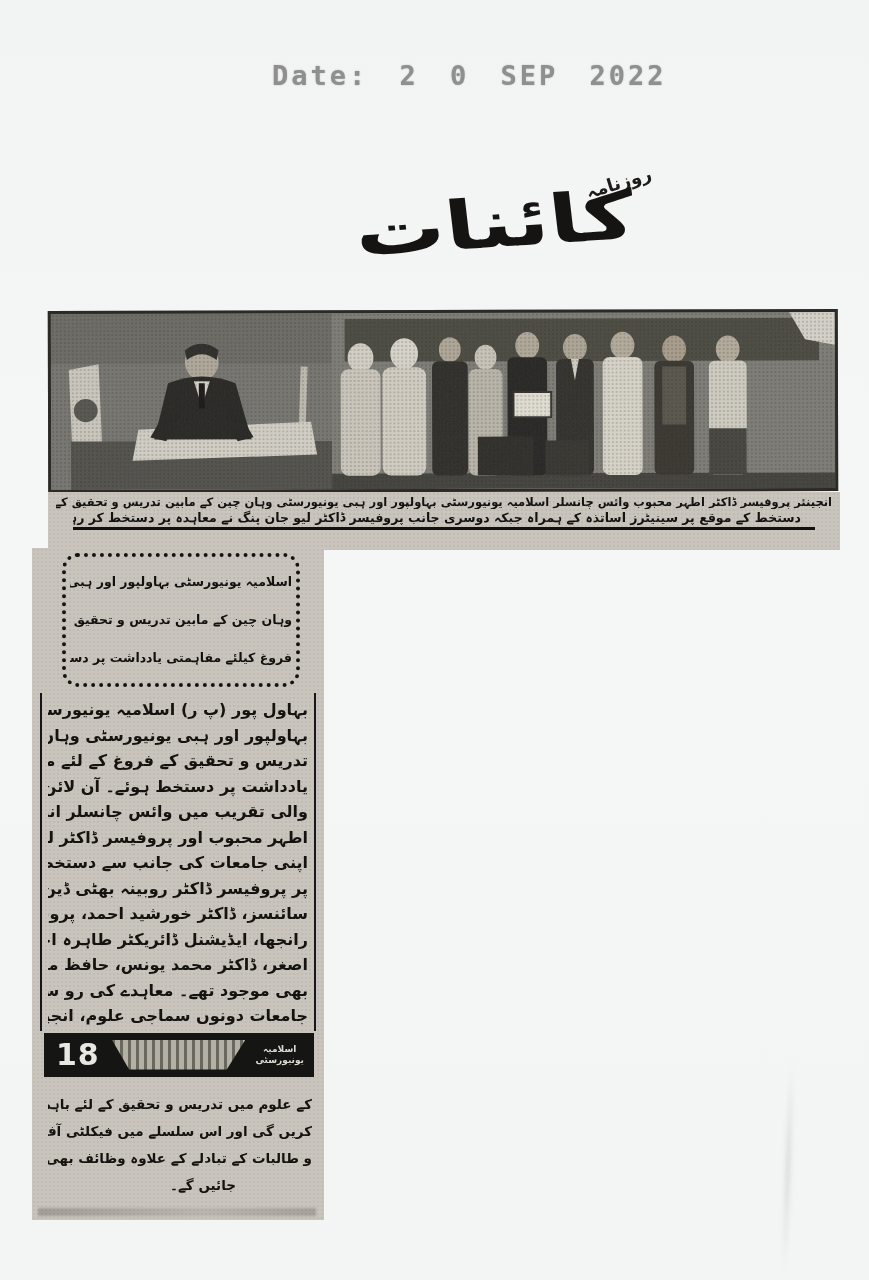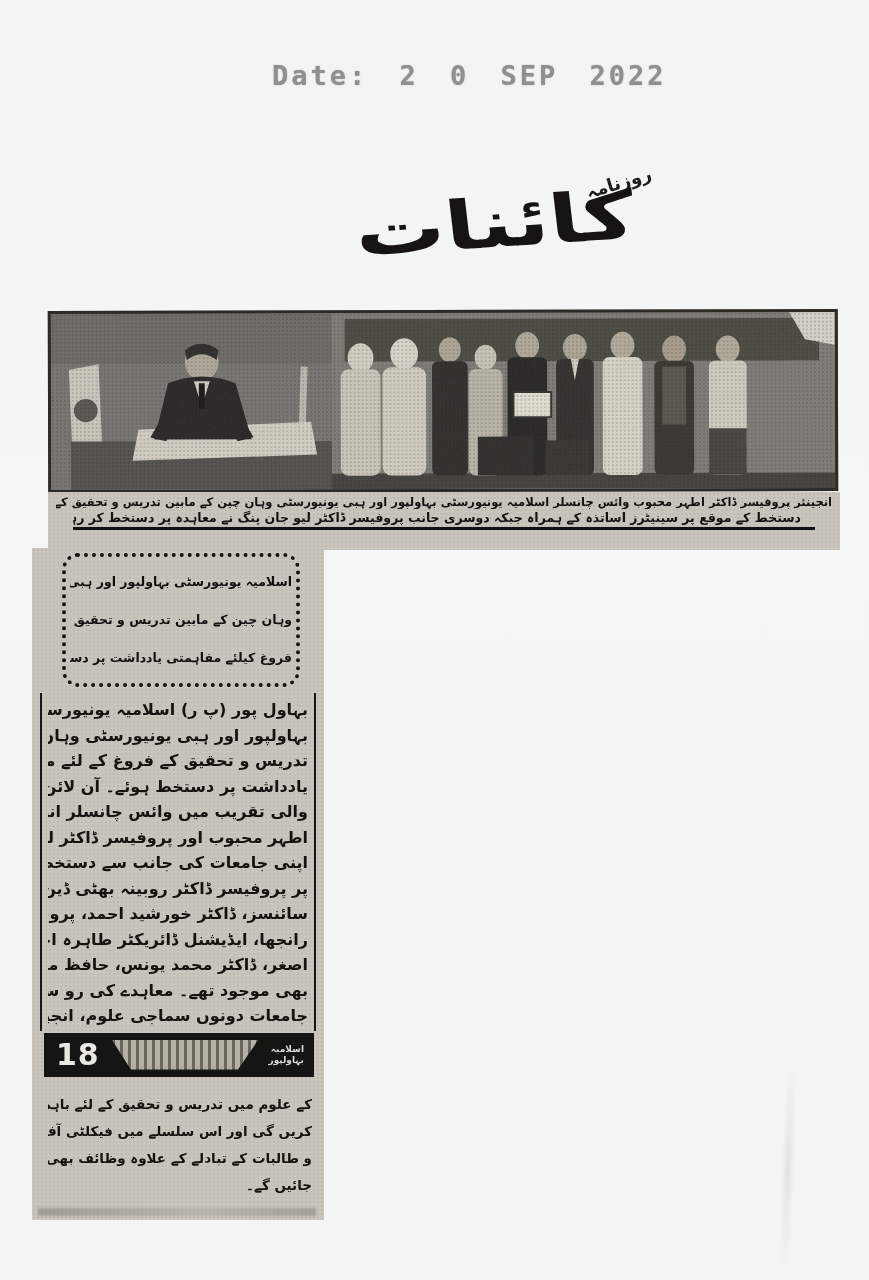--- a/index.html
+++ b/index.html
@@ -55,27 +55,27 @@
     white-space:nowrap;overflow:hidden;}
 
   .banner{margin:2px 10px 12px 12px;height:44px;background:#151513;display:flex;
     align-items:center;box-sizing:border-box;padding:0 4px;}
   .banner-number{color:#e9e7e2;font-size:30px;font-weight:bold;padding:0 8px;
     letter-spacing:1px;}
   .banner-middle{flex:1;height:30px;background:#b5b0a6;
     clip-path:polygon(0 0,100% 0,86% 100%,13% 100%);
     background-image:repeating-linear-gradient(90deg,rgba(45,43,38,.55) 0 3px,rgba(0,0,0,0) 3px 8px);
     filter:blur(.6px);margin:0 4px;}
-  .banner-tags{color:#dddad4;direction:rtl;text-align:right;font-size:9px;
+  .banner-tags{color:#dddad4;direction:rtl;text-align:center;font-size:9px;
     line-height:11px;font-weight:bold;padding:0 6px;}
 
   .continued{margin:4px 6px 0 10px;direction:rtl;color:#15130f;padding:2px 6px;}
   .continued-line{font-size:13.5px;font-weight:bold;line-height:27px;
     white-space:nowrap;overflow:hidden;text-align:right;}
-  .continued-line.last{text-align:right;padding-left:46px;}
+  .continued-line.last{text-align:center;padding-left:46px;}
 
   
   .halftone{background-image:radial-gradient(rgba(40,38,34,.06) 1px,transparent 1.4px);
     background-size:4px 4px;}
 
   .crease{position:absolute;left:784px;top:1060px;width:8px;height:215px;
     background:radial-gradient(ellipse at center,rgba(110,110,110,.22),transparent 72%);
     filter:blur(2px);transform:rotate(2deg);}
 </style>
 </head>
@@ -199,21 +199,21 @@
       <div class="article-line" lang="ur">اصغر، ڈاکٹر محمد یونس، حافظ محمد شفیق اور محمد عامر رسول</div>
       <div class="article-line" lang="ur">بھی موجود تھے۔ معاہدے کی رو سے دونوں</div>
       <div class="article-line" lang="ur">جامعات دونوں سماجی علوم، انجینئرنگ اور آرٹ</div>
     </div>
 
     <div class="banner">
       <div class="banner-number">18</div>
       <div class="banner-middle"></div>
       <div class="banner-tags">
         <div lang="ur">اسلامیہ</div>
-        <div lang="ur">بہاولپور</div>
+        <div lang="ur">یونیورسٹی</div>
       </div>
     </div>
 
     <div class="continued">
       <div class="continued-line" lang="ur">کے علوم میں تدریس و تحقیق کے لئے باہمی تعاون</div>
       <div class="continued-line" lang="ur">کریں گی اور اس سلسلے میں فیکلٹی آف طلباء</div>
       <div class="continued-line" lang="ur">و طالبات کے تبادلے کے علاوہ وظائف بھی دیے</div>
       <div class="continued-line last" lang="ur">جائیں گے۔</div>
     </div>
 

